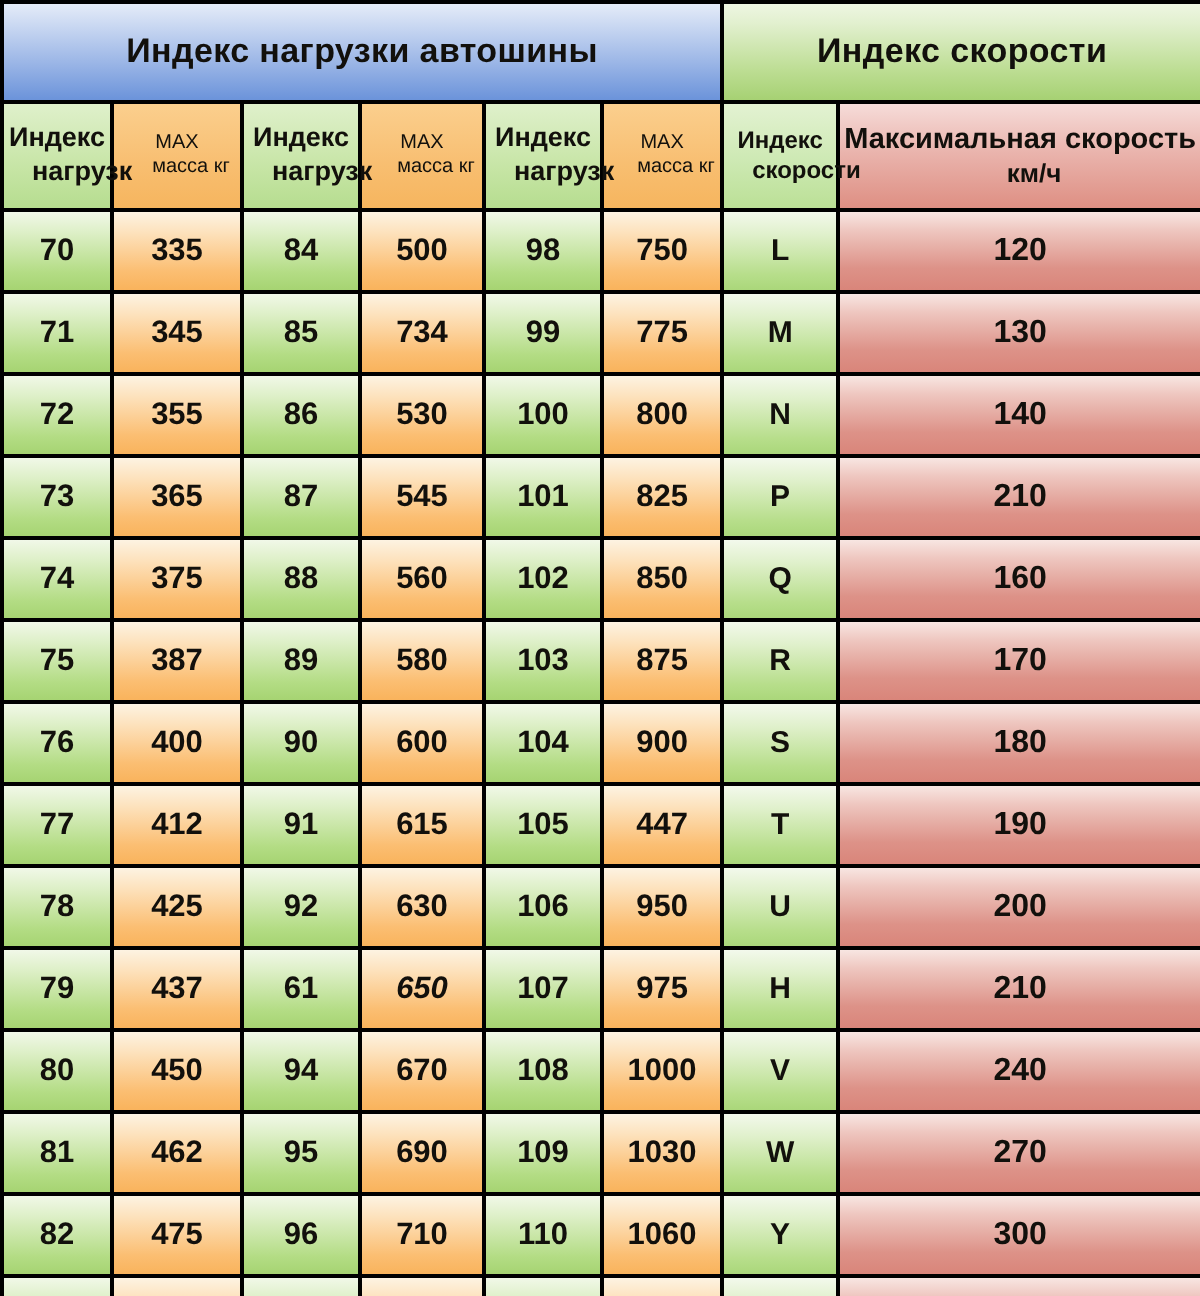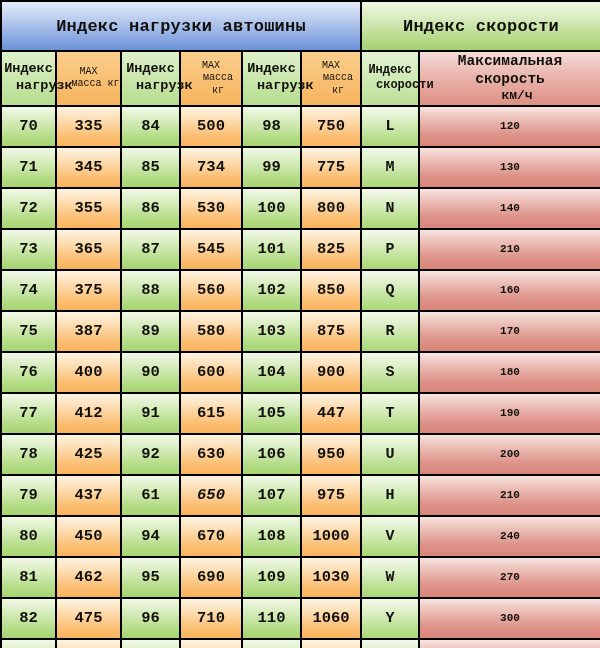--- a/index.html
+++ b/index.html
@@ -2,21 +2,21 @@
 <html><head>
 <meta charset="utf-8">
 <style>
   html,body{margin:0;padding:0;}
   body{
     width:600px;height:648px;
     background:#ffffff;
     font-family:"Liberation Sans","DejaVu Sans",sans-serif;
     overflow:hidden;
   }
-  #root{width:600px;height:513px;position:relative;font-family:Liberation Mono, monospace;}
+  #root{width:600px;height:513px;position:relative;}
 
   table.tyre{
     width:600px;height:648px;
     border-collapse:collapse;
     table-layout:fixed;
   }
   table.tyre td{
     border:2px solid #000000;
     padding:0;
     text-align:center;
@@ -79,21 +79,21 @@
   }
   .c-orange{
     background:linear-gradient(to bottom,#fdf3e2 0%,#fde2bd 26%,#fbbe72 76%,#f9b35c 100%);
   }
   .c-speedidx{
     background:linear-gradient(to bottom,#f3f9ec 0%,#dff0ca 30%,#b7de8b 80%,#aad77a 100%);
     font-size:15px;
   }
   .c-red{
     background:linear-gradient(to bottom,#f8e6e2 0%,#eec6bf 24%,#dd9288 72%,#d9857a 100%);
-    font-size:11px;
+    font-size:16px;
     margin-top:44px;
   }
   .italic{font-style:italic;}
 </style>
 </head>
 <body>
 
 <div id="root">
   <table class="tyre">
     <colgroup>

